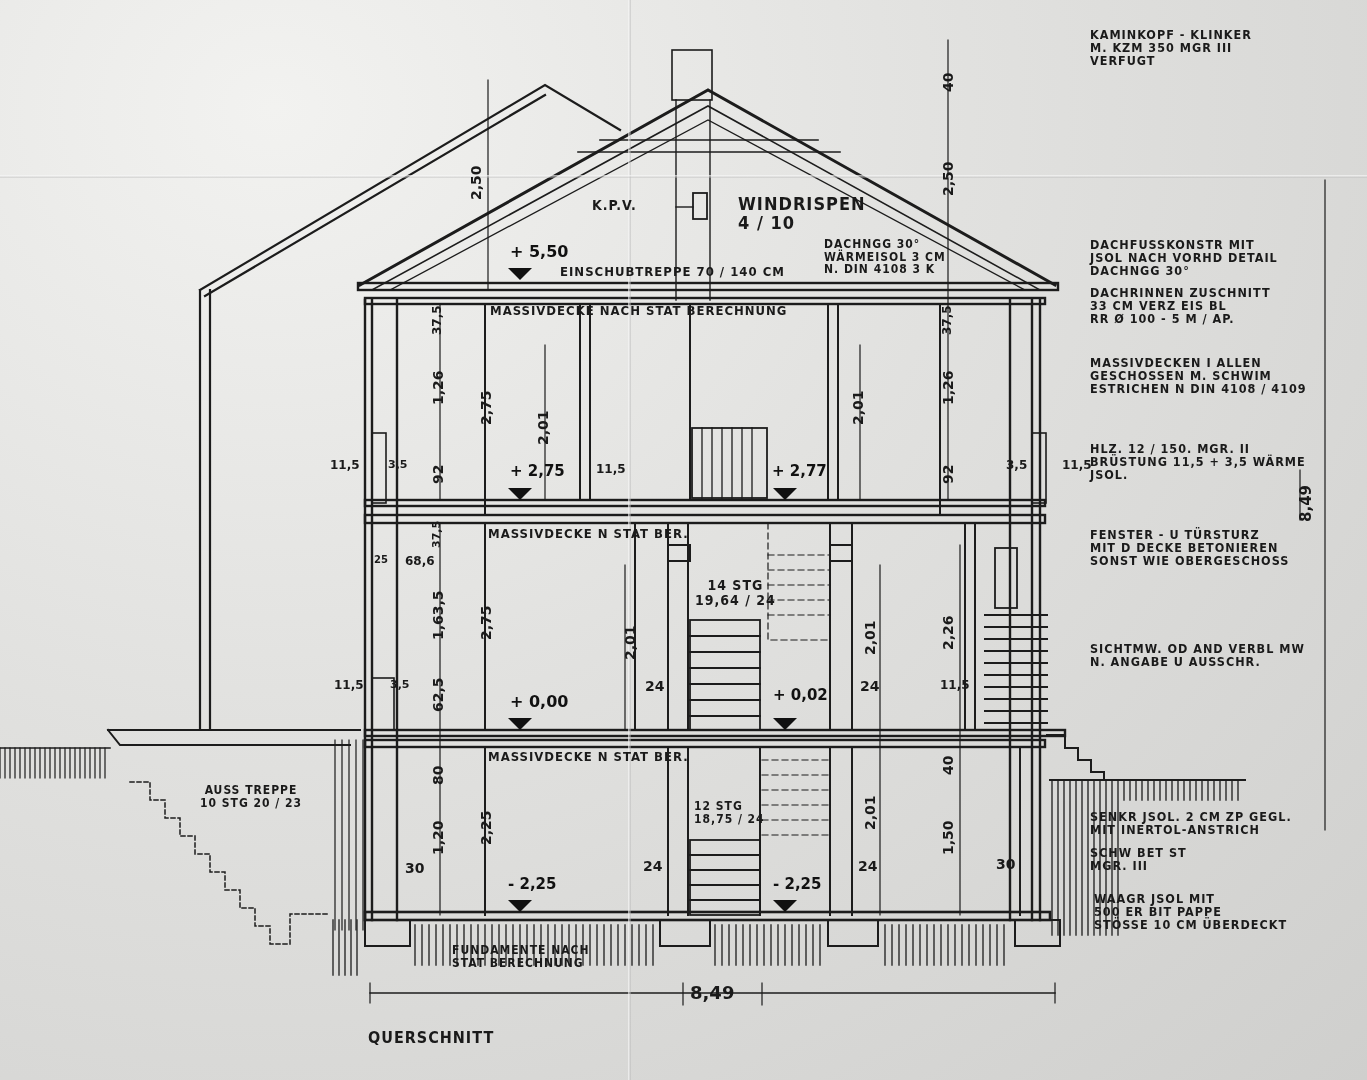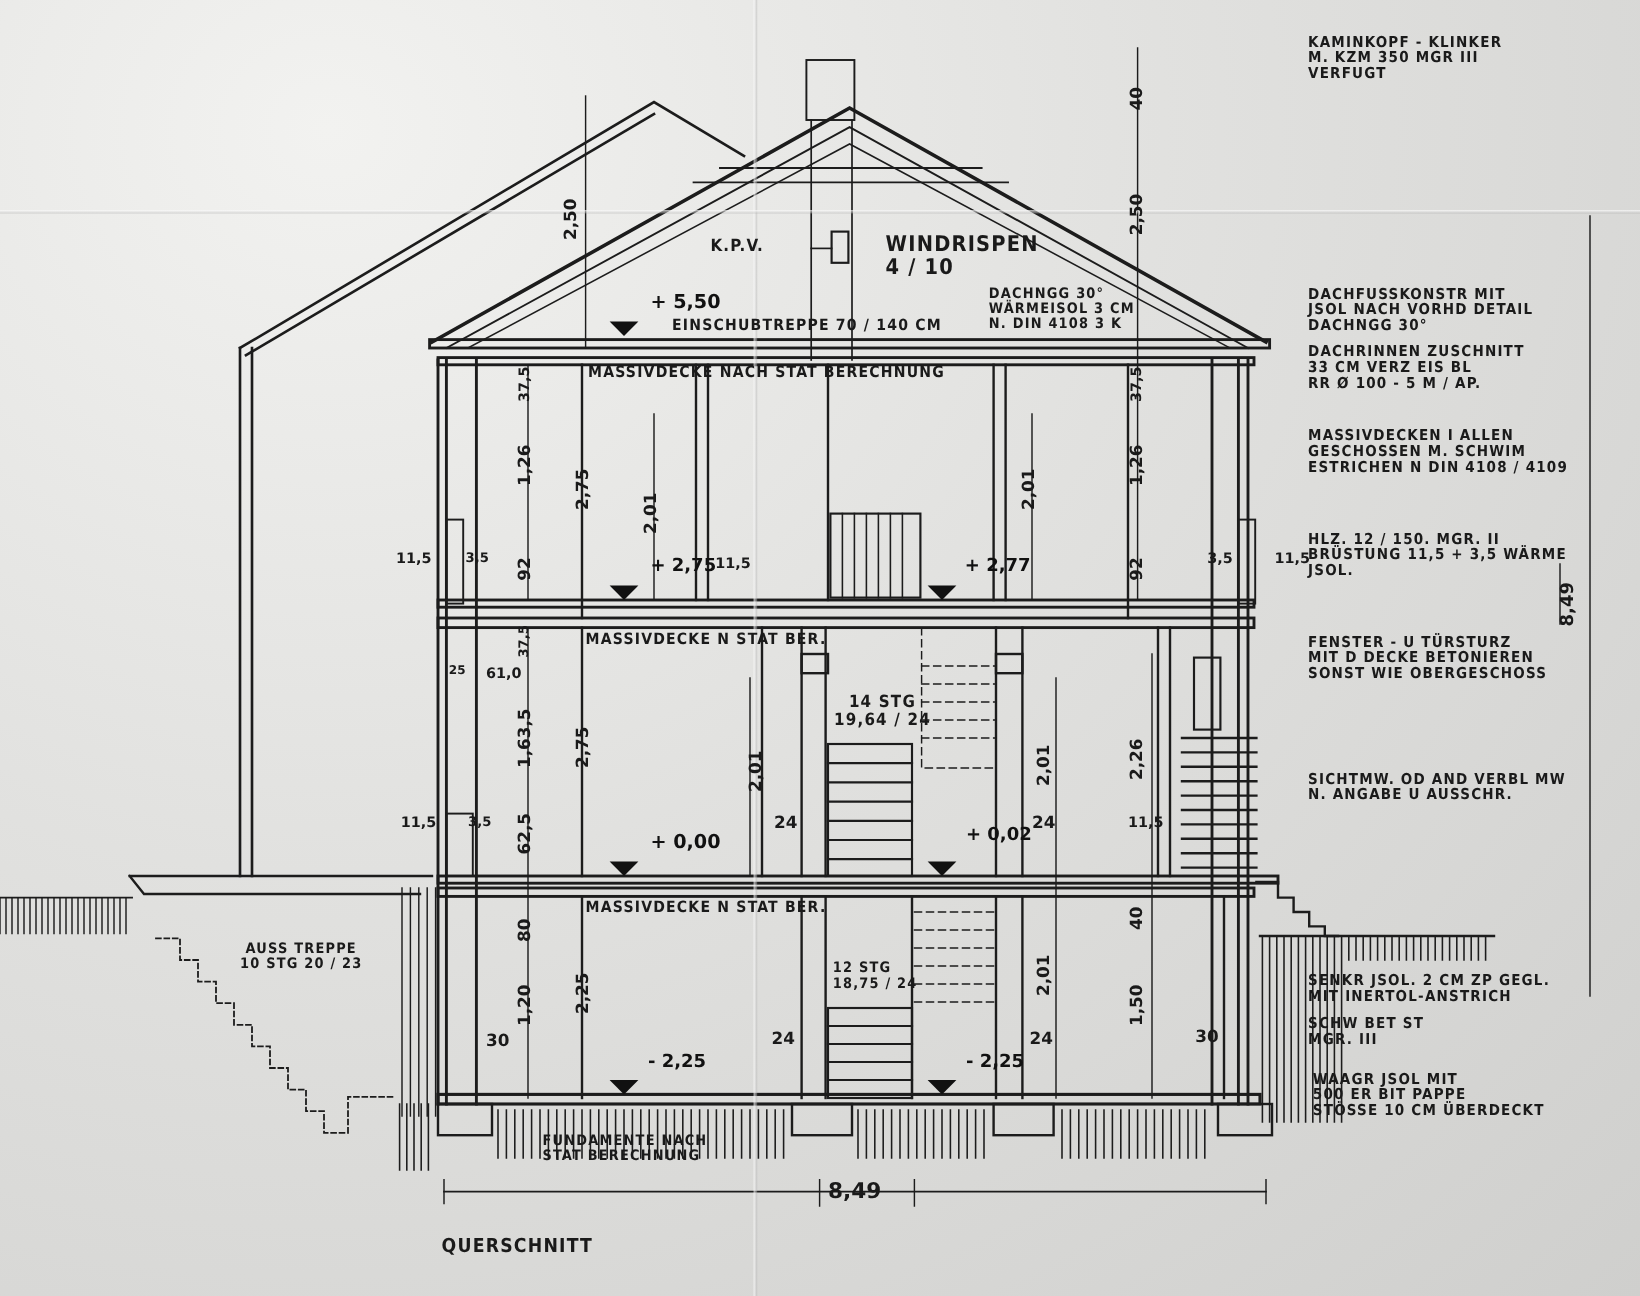--- a/index.html
+++ b/index.html
@@ -4,21 +4,21 @@
 <style>
   html,body{margin:0;padding:0;}
   body{width:1367px;height:1080px;overflow:hidden;background:#d9d9d7;font-family:"DejaVu Sans",sans-serif;}
   #sheet{position:relative;width:1367px;height:1080px;background:
      radial-gradient(ellipse at 20% 10%,#f2f2f0 0%,#e1e1df 45%,#cfcfcd 100%);}
   svg{position:absolute;left:0;top:0;}
   .lbl{position:absolute;font-family:"DejaVu Sans Condensed","DejaVu Sans",sans-serif;color:#1a1a1a;font-weight:bold;letter-spacing:1px;white-space:pre-line;line-height:1.05;text-transform:uppercase;}
   .note{font-size:12.5px;}
   .dim{position:absolute;font-family:"DejaVu Sans",sans-serif;color:#1a1a1a;font-weight:bold;font-size:14px;white-space:nowrap;}
   .rot{transform:rotate(-90deg);transform-origin:left top;}
-  .lvl{position:absolute;font-family:"DejaVu Sans",sans-serif;color:#111;font-size:16px;font-weight:bold;white-space:nowrap;margin-left:32px;}
+  .lvl{position:absolute;font-family:"DejaVu Sans",sans-serif;color:#111;font-size:16px;font-weight:bold;white-space:nowrap;}
   .fold-v{position:absolute;top:0;width:3px;height:1080px;background:linear-gradient(90deg,rgba(255,255,255,.7),rgba(160,160,160,.4));}
   .fold-h{position:absolute;left:0;height:3px;width:1367px;background:linear-gradient(180deg,rgba(255,255,255,.7),rgba(160,160,160,.35));}
 </style>
 </head>
 <body>
 
 <div id="sheet">
 
 <svg width="1367" height="1080" viewBox="0 0 1367 1080" stroke="#1c1c1c" fill="none" stroke-linecap="square">
 
@@ -219,21 +219,21 @@
 <div class="dim rot" style="left:478px;top:640px">2,75</div>
 <div class="dim rot" style="left:622px;top:660px">2,01</div>
 <div class="dim rot" style="left:862px;top:655px">2,01</div>
 <div class="dim rot" style="left:940px;top:650px">2,26</div>
 <div class="dim" style="left:334px;top:678px;font-size:12px">11,5</div>
 <div class="dim" style="left:390px;top:678px;font-size:11px">3,5</div>
 <div class="dim" style="left:940px;top:678px;font-size:12px">11,5</div>
 <div class="dim" style="left:645px;top:678px">24</div>
 <div class="dim" style="left:860px;top:678px">24</div>
 <div class="dim" style="left:374px;top:554px;font-size:10px">25</div>
-<div class="dim" style="left:405px;top:554px;font-size:12px">61,0</div>
+<div class="dim" style="left:405px;top:554px;font-size:12px">68,6</div>
 
 <div class="dim rot" style="left:430px;top:785px">80</div>
 <div class="dim rot" style="left:430px;top:855px">1,20</div>
 <div class="dim rot" style="left:478px;top:845px">2,25</div>
 <div class="dim rot" style="left:862px;top:830px">2,01</div>
 <div class="dim rot" style="left:940px;top:775px">40</div>
 <div class="dim rot" style="left:940px;top:855px">1,50</div>
 <div class="dim" style="left:405px;top:860px">30</div>
 <div class="dim" style="left:996px;top:856px">30</div>
 <div class="dim" style="left:643px;top:858px">24</div>

